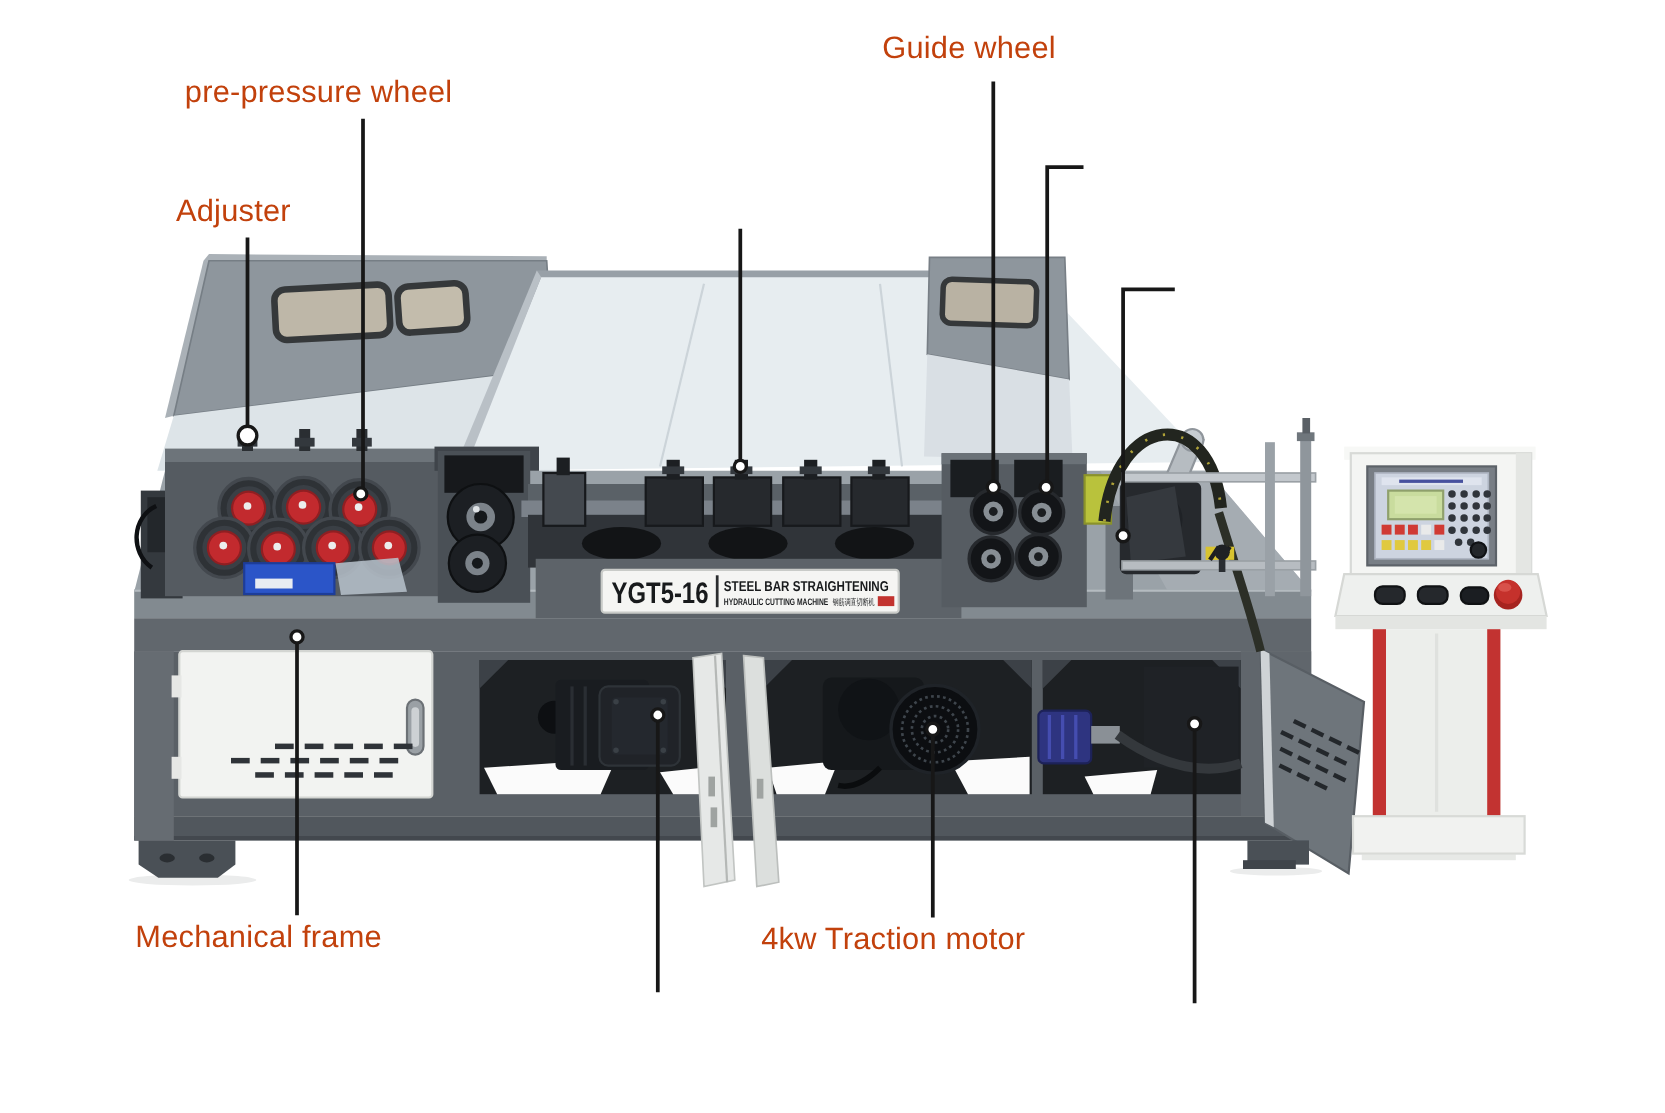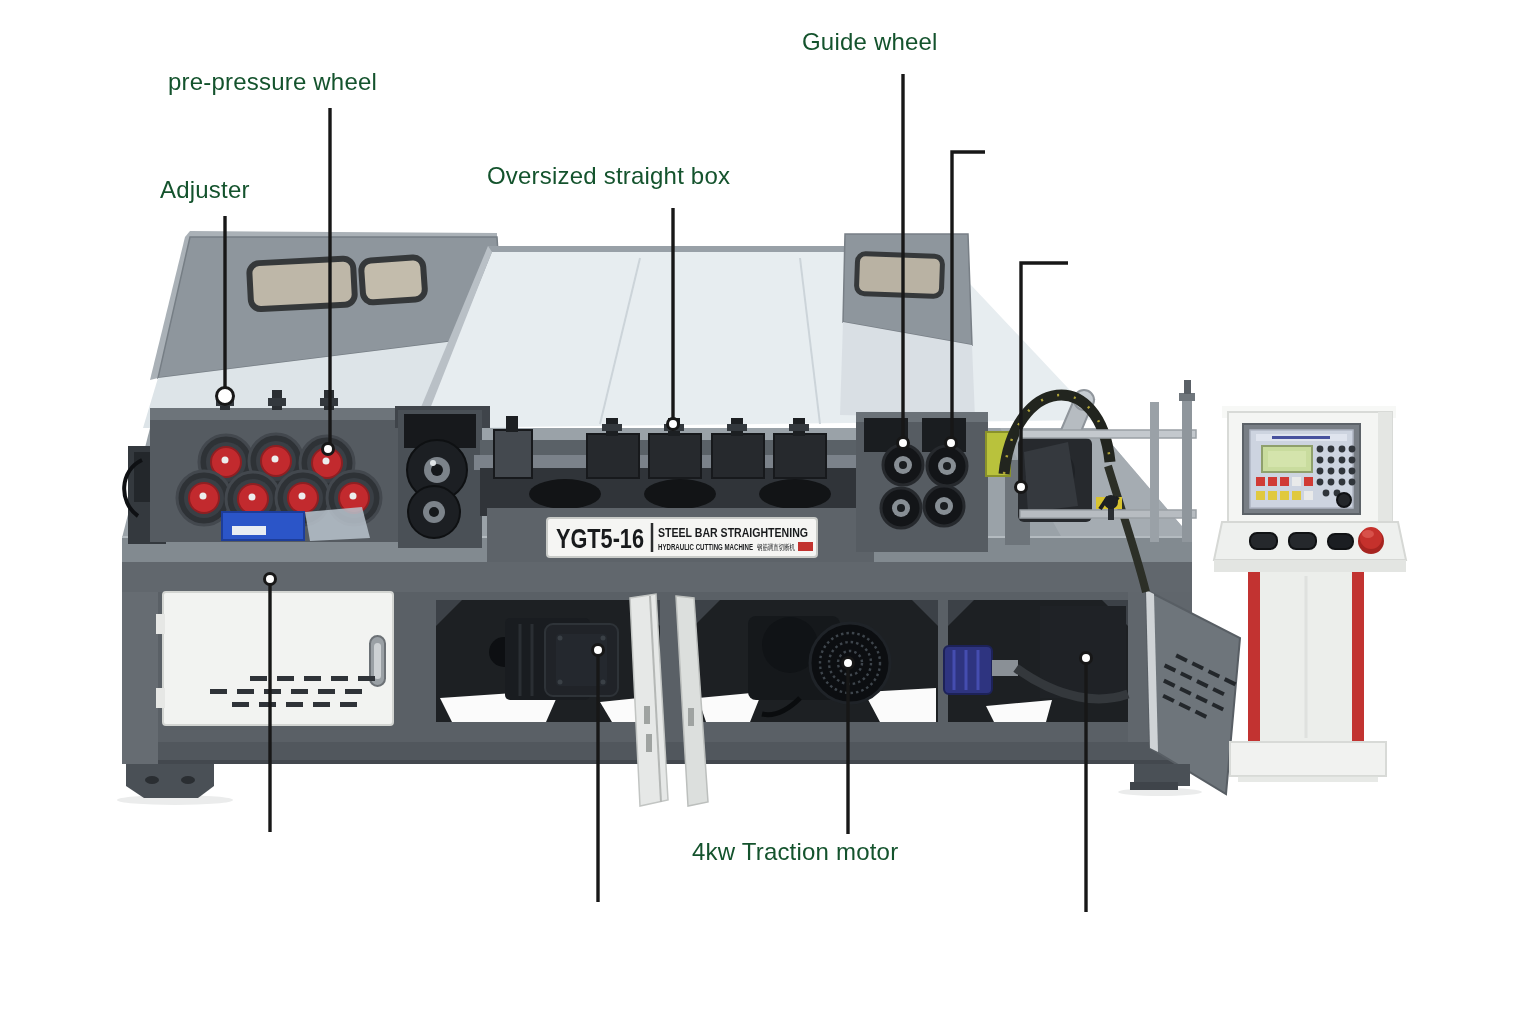--- a/index.html
+++ b/index.html
@@ -1,18 +1,18 @@
 <!DOCTYPE html>
 <html><head>
 <meta charset="utf-8">
 <style>
   html,body{margin:0;padding:0;background:#ffffff}
   .stage{position:relative;width:1514px;height:1012px;background:#ffffff;overflow:hidden;
          font-family:"Liberation Sans",sans-serif}
-  .lbl{position:absolute;font-size:24px;color:#14532d;white-space:nowrap;letter-spacing:.2px}
+  .lbl{position:absolute;font-size:28px;color:#c2410c;white-space:nowrap;letter-spacing:.2px}
   svg{position:absolute;left:0;top:0}
   .callout{stroke:#171717;stroke-width:3.4;fill:none}
   .dot{fill:#ffffff;stroke:#171717;stroke-width:3}
 </style>
 </head>
 <body>
 
 <div class="stage">
 
 <svg width="1514" height="1012" viewBox="0 0 1514 1012">
@@ -460,16 +460,16 @@
     <line class="callout" x1="848" y1="666" x2="848" y2="834"></line>
     <circle class="dot" cx="848" cy="663" r="5.5"></circle>
 
     <line class="callout" x1="1086" y1="661" x2="1086" y2="912"></line>
     <circle class="dot" cx="1086" cy="658" r="5.5"></circle>
   </g>
 </svg>
 
   <div class="lbl" style="left:168px;top:68px">pre-pressure wheel</div>
   <div class="lbl" style="left:160px;top:176px">Adjuster</div>
-  <div class="lbl" style="left:487px;top:162px">Oversized straight box</div>
   <div class="lbl" style="left:802px;top:28px">Guide wheel</div>
+  <div class="lbl" style="left:123px;top:836px">Mechanical frame</div>
   <div class="lbl" style="left:692px;top:838px">4kw Traction motor</div>
 </div>
 
 </body></html>

